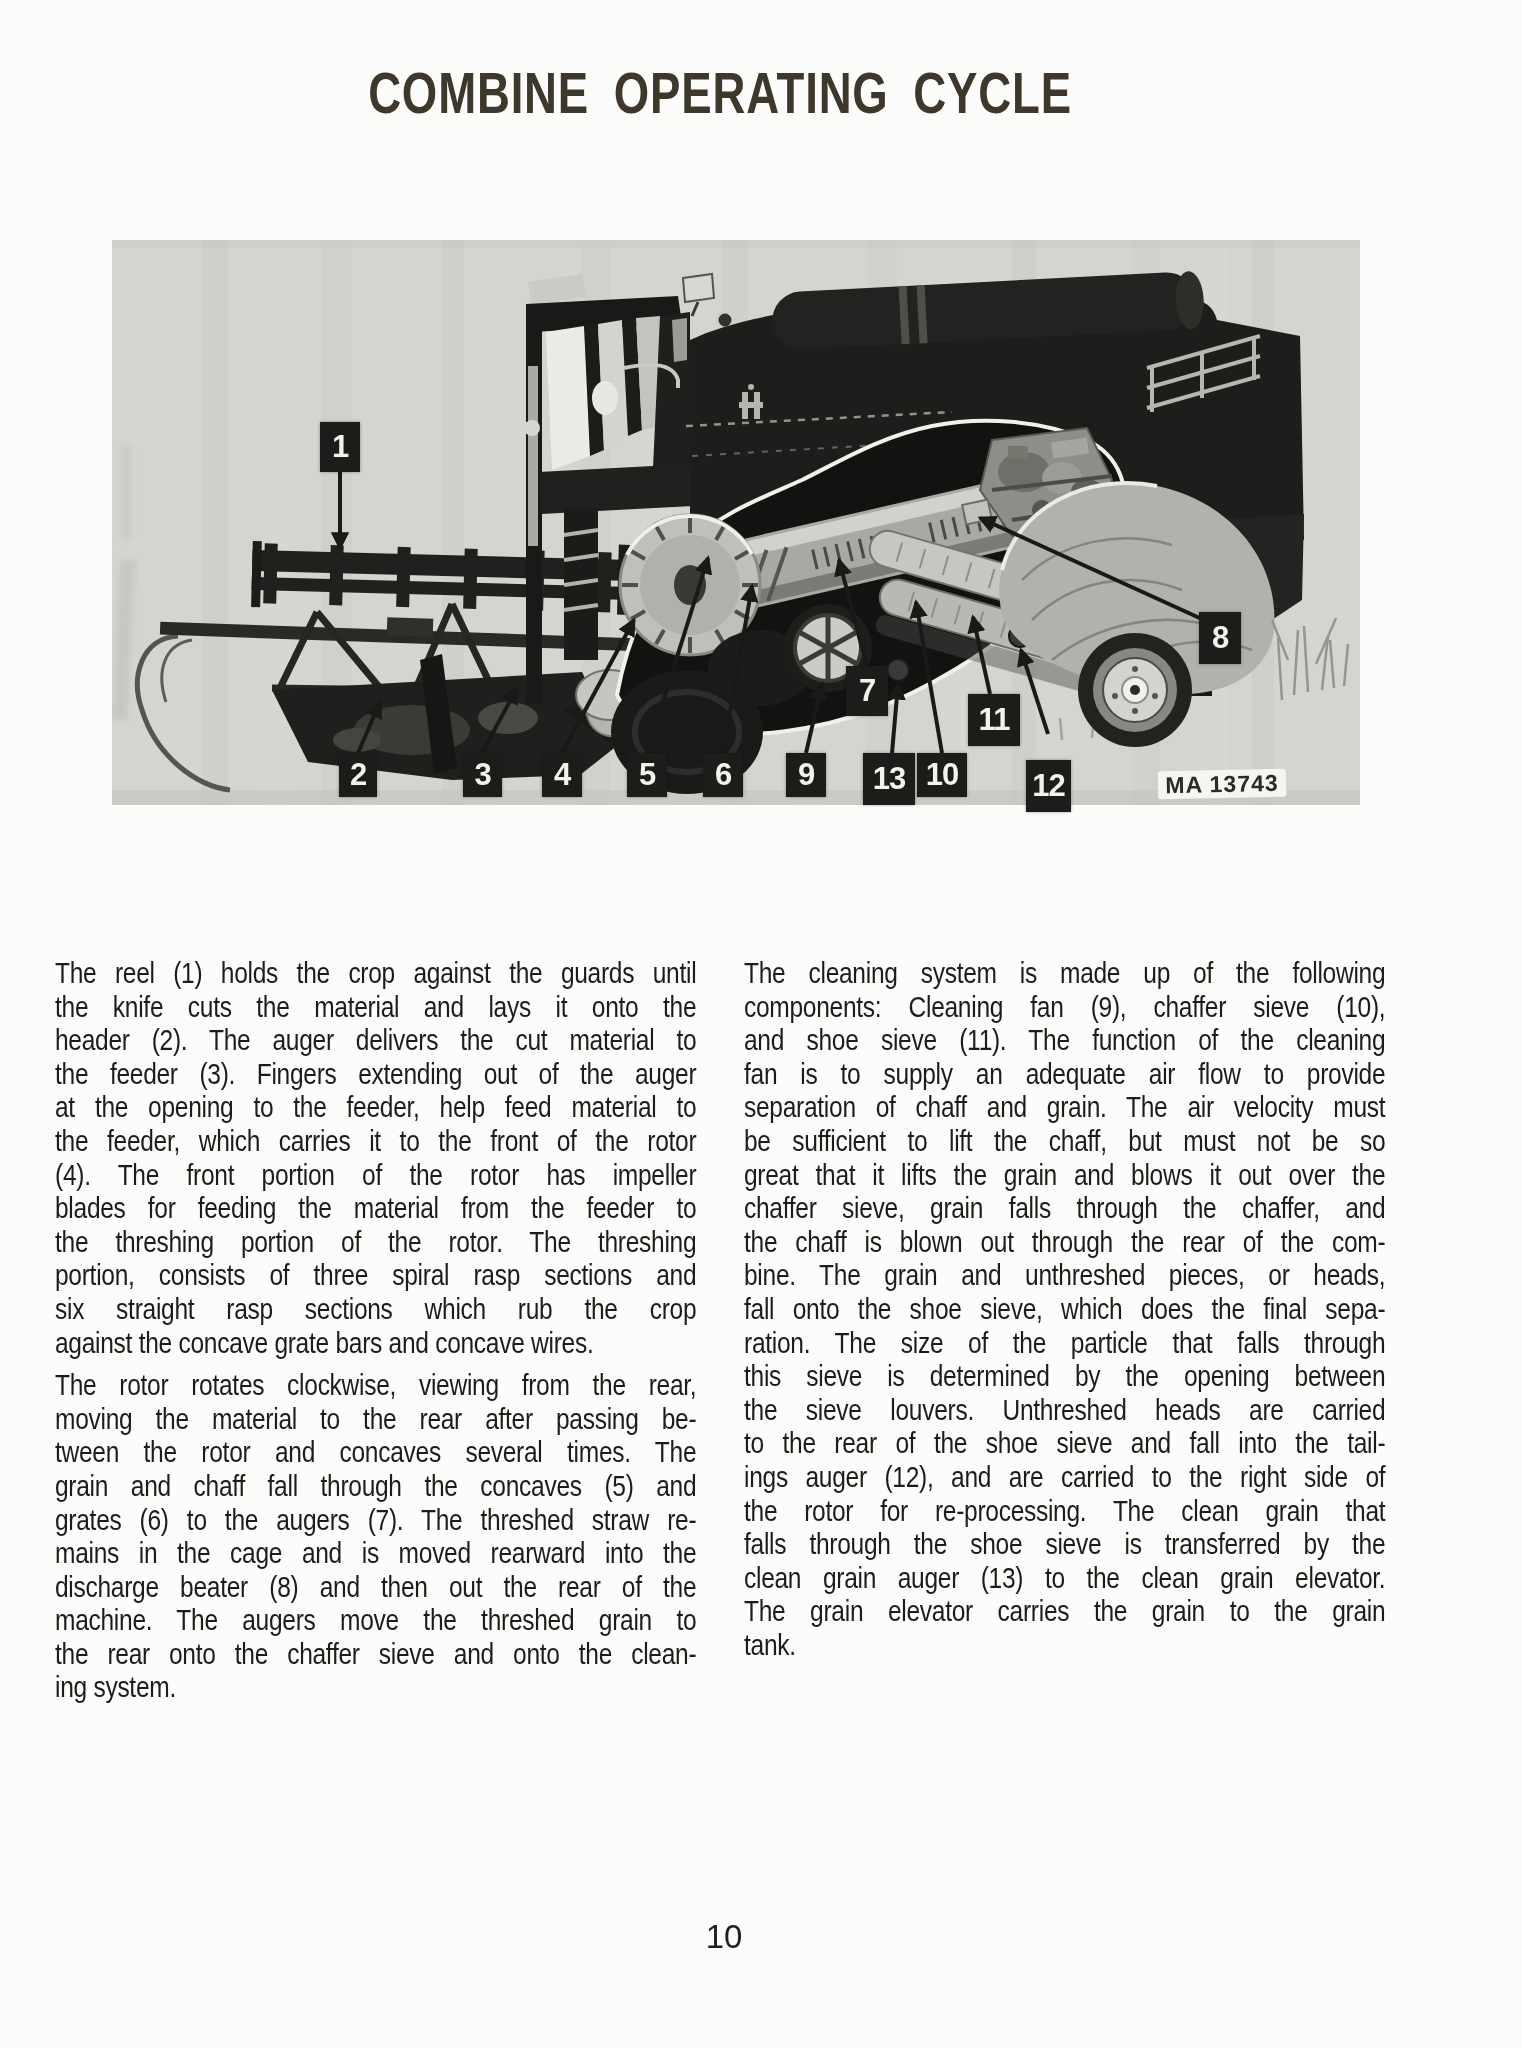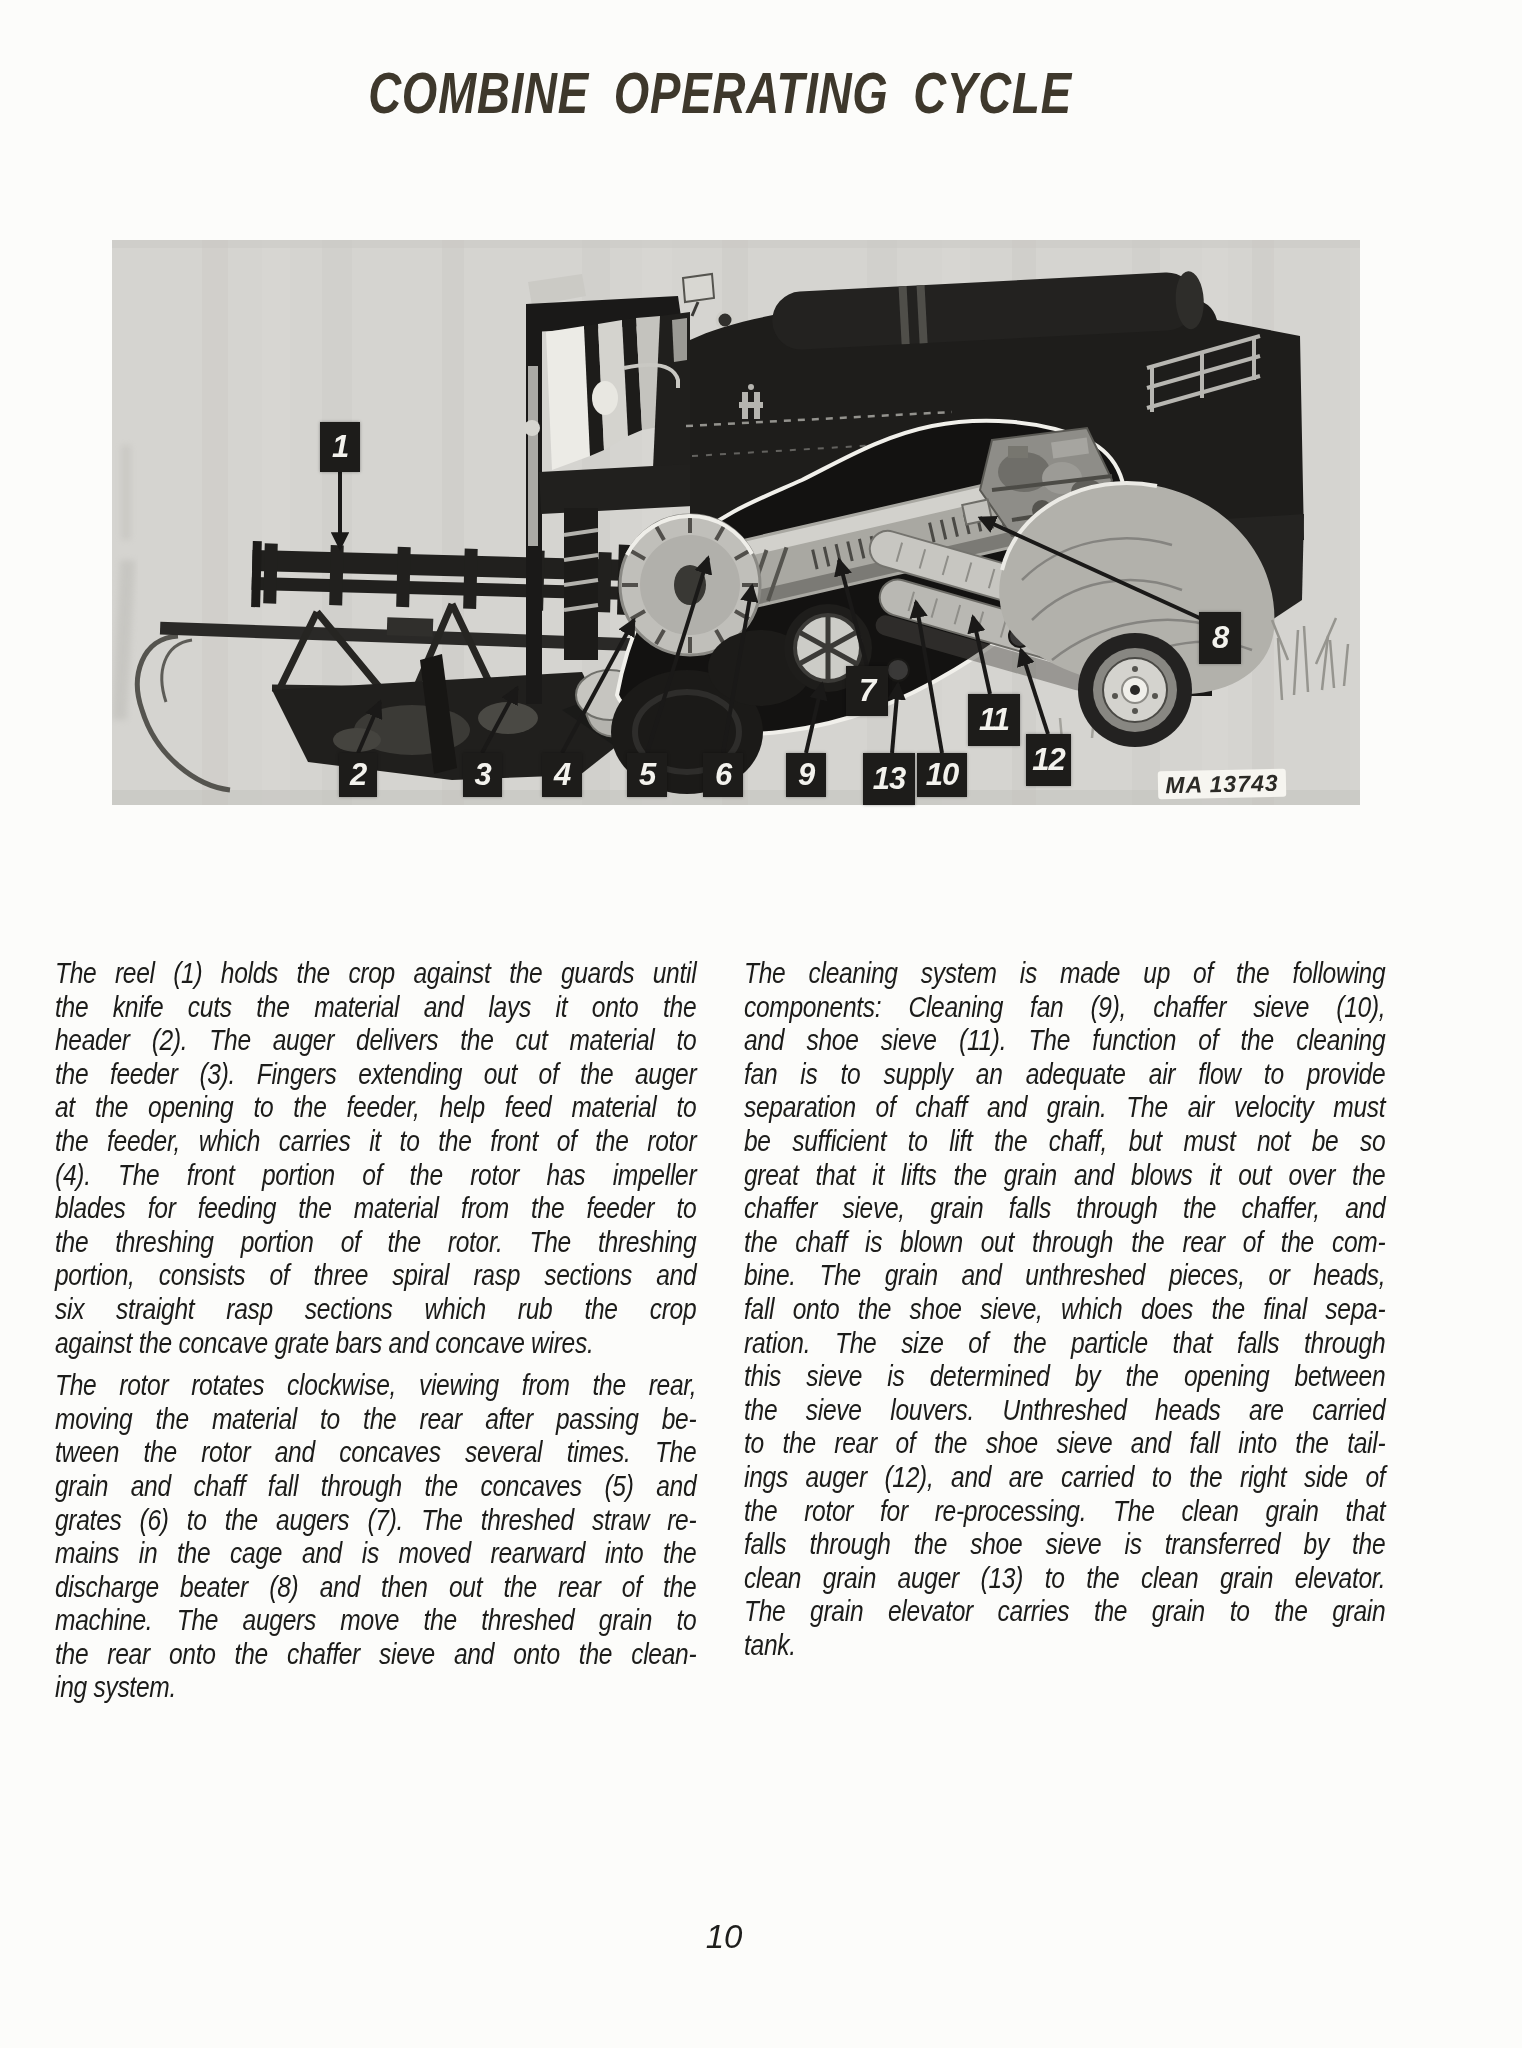--- a/index.html
+++ b/index.html
@@ -1,17 +1,17 @@
 <!DOCTYPE html>
 <html><head>
 <meta charset="utf-8">
 <style>
   html,body{margin:0;padding:0;background:#888;}
   .page{position:relative;width:1522px;height:2048px;background:#fcfcfa;
-        font-family:"Liberation Sans",sans-serif;overflow:hidden;margin:0 auto;font-style:italic;}
+        font-family:"Liberation Sans",sans-serif;overflow:hidden;margin:0 auto;}
   .title{position:absolute;top:60px;left:720px;transform:translateX(-50%) scaleX(.8);
          transform-origin:center top;font-size:57px;font-weight:bold;color:#3e382c;
          letter-spacing:1px;word-spacing:14px;white-space:nowrap;}
   .figure{position:absolute;left:112px;top:240px;width:1248px;height:565px;}
   .figure svg{position:absolute;left:0;top:0;}
   .callout{position:absolute;background:#1d1c1a;color:#f3f2ed;font-weight:bold;font-size:31px;
            display:flex;align-items:center;justify-content:center;letter-spacing:-1px;
            box-shadow:0 0 3px rgba(0,0,0,.35);}
   .photo-id{position:absolute;background:#f6f5f0;color:#2b2a26;font-weight:bold;font-size:23px;
             display:flex;align-items:center;justify-content:center;transform:rotate(-1.2deg);
@@ -269,21 +269,21 @@
     <div class="callout" style="left:227px;top:513px;width:38px;height:44px">2</div>
     <div class="callout" style="left:351px;top:513px;width:39px;height:44px">3</div>
     <div class="callout" style="left:430px;top:513px;width:40px;height:44px">4</div>
     <div class="callout" style="left:515px;top:513px;width:40px;height:44px">5</div>
     <div class="callout" style="left:591px;top:513px;width:40px;height:44px">6</div>
     <div class="callout" style="left:734px;top:426px;width:42px;height:50px">7</div>
     <div class="callout" style="left:1087px;top:372px;width:42px;height:52px">8</div>
     <div class="callout" style="left:674px;top:513px;width:40px;height:44px">9</div>
     <div class="callout" style="left:805px;top:513px;width:50px;height:44px">10</div>
     <div class="callout" style="left:856px;top:454px;width:52px;height:52px">11</div>
-    <div class="callout" style="left:914px;top:494px;width:45px;height:52px">12</div>
+    <div class="callout" style="left:914px;top:520px;width:45px;height:52px">12</div>
     <div class="callout" style="left:751px;top:513px;width:52px;height:52px">13</div>
 
     <div class="photo-id" style="left:1046px;top:530px;width:128px;height:28px">MA 13743</div>
   </div>
 
   <div class="col col-left">
     <div class="para">
         <div class="tline">The reel (1) holds the crop against the guards until</div>
         <div class="tline">the knife cuts the material and lays it onto the</div>
         <div class="tline">header (2). The auger delivers the cut material to</div>

